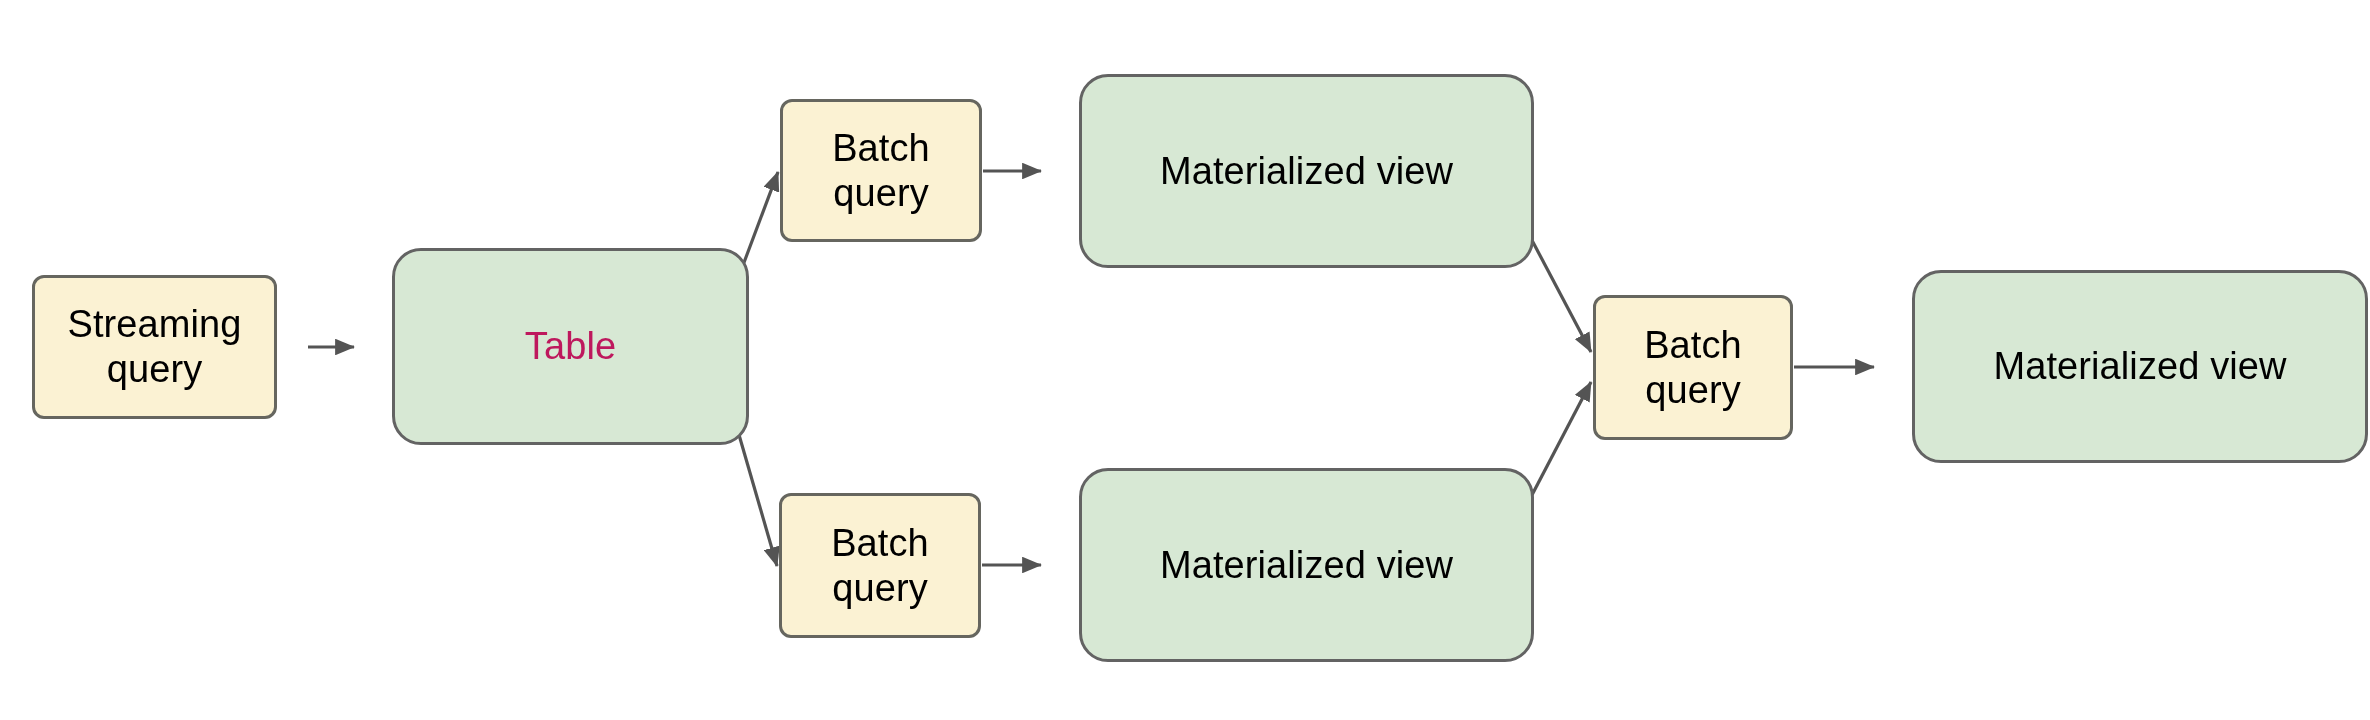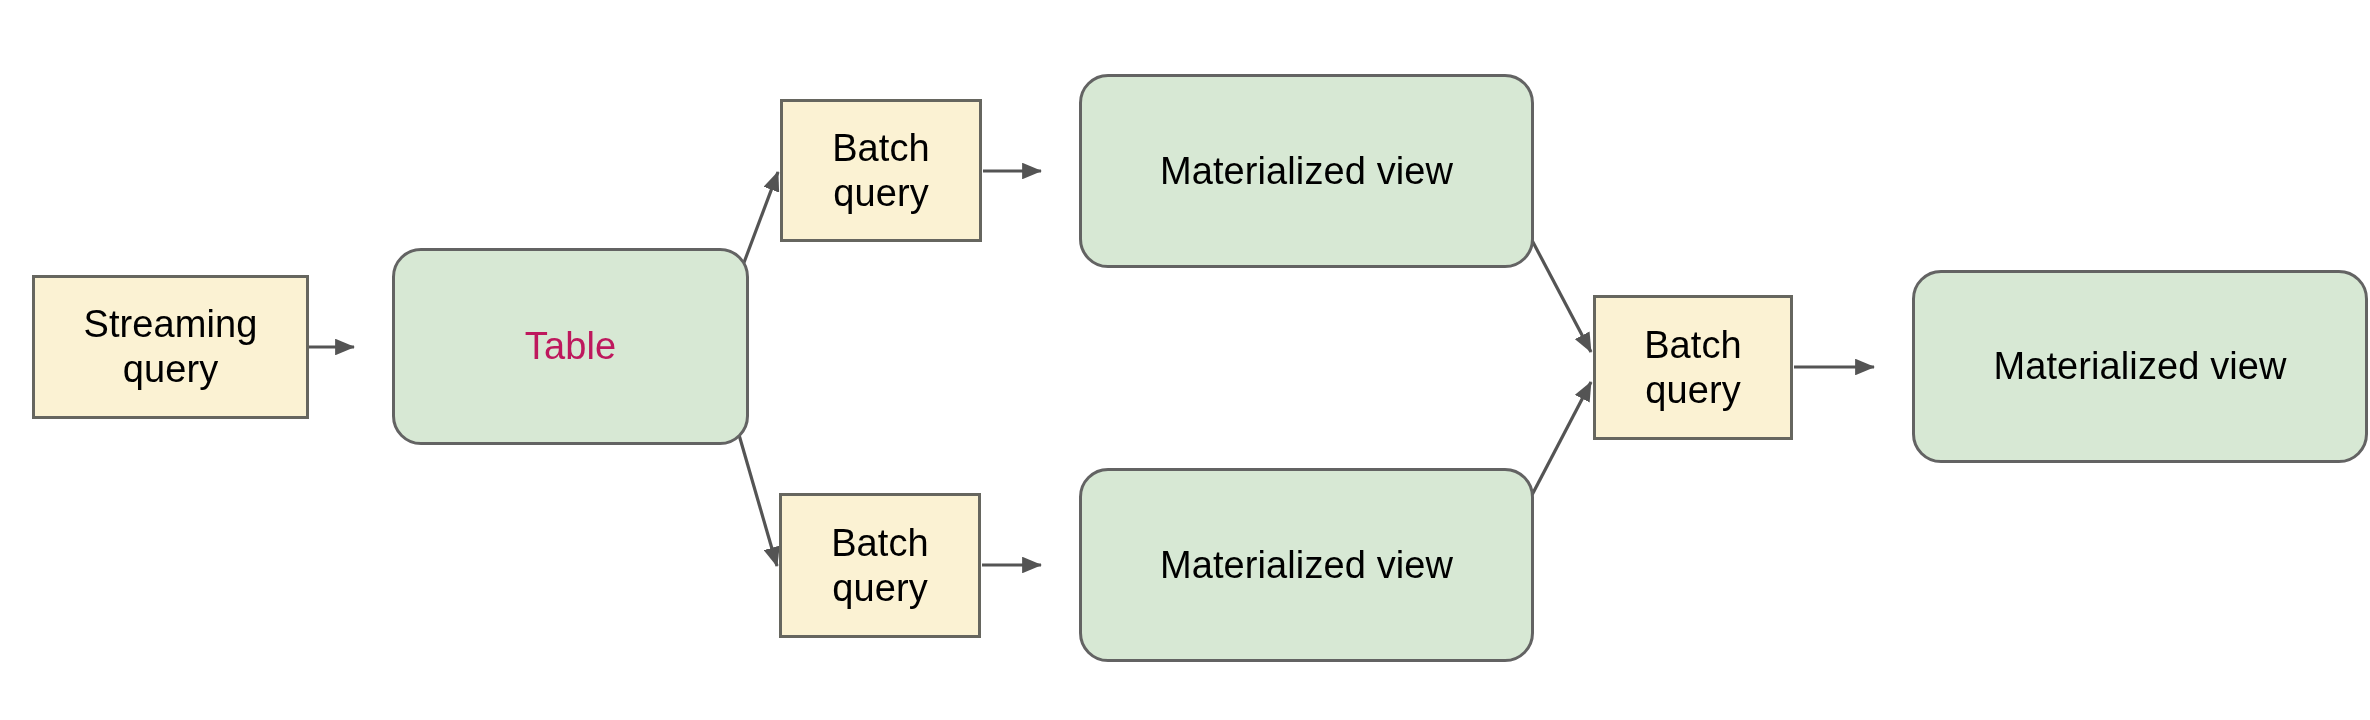--- a/index.html
+++ b/index.html
@@ -36,21 +36,21 @@
     color: #000000;
     font-size: 38px;
     line-height: 1.18;
     letter-spacing: 0.1px;
     white-space: pre-line;
     z-index: 2;
   }
   .node.process {
     background: #fbf2d3;
     border: 3px solid #ef4444;
-    border-radius: 0;
+    border-radius: 12px;
   }
   .node.store {
     background: #d7e8d4;
     border: 3px solid #737373;
     border-radius: 29px;
     margin-left: 36px;
   }
 </style>
 </head>
 <body>
@@ -69,21 +69,21 @@
         <line x1="713" y1="345" x2="777" y2="566" stroke="#545454" stroke-width="3.2" stroke-linecap="butt" marker-end="url(#arrowhead)"></line>
         <line x1="983" y1="171" x2="1041" y2="171" stroke="#545454" stroke-width="3.2" stroke-linecap="butt" marker-end="url(#arrowhead)"></line>
         <line x1="982" y1="565" x2="1041" y2="565" stroke="#545454" stroke-width="3.2" stroke-linecap="butt" marker-end="url(#arrowhead)"></line>
         <line x1="1497" y1="174" x2="1591" y2="352" stroke="#545454" stroke-width="3.2" stroke-linecap="butt" marker-end="url(#arrowhead)"></line>
         <line x1="1497" y1="562" x2="1591" y2="382" stroke="#545454" stroke-width="3.2" stroke-linecap="butt" marker-end="url(#arrowhead)"></line>
         <line x1="1794" y1="367" x2="1874" y2="367" stroke="#545454" stroke-width="3.2" stroke-linecap="butt" marker-end="url(#arrowhead)"></line>
       </g>
   </svg>
 
   <div id="nodes-group">
-      <div class="node process" style="left: 32px; top: 275px; width: 277px; height: 144px; background: rgb(251, 242, 211); border-color: rgb(102, 102, 95); color: rgb(0, 0, 0);"><span>Streaming
+      <div class="node process" style="left: 32px; top: 275px; width: 245px; height: 144px; background: rgb(251, 242, 211); border-color: rgb(102, 102, 95); color: rgb(0, 0, 0);"><span>Streaming
 query</span></div>
       <div class="node store" style="left: 356px; top: 248px; width: 357px; height: 197px; background: rgb(215, 232, 212); border-color: rgb(99, 99, 99); color: #be185d;"><span>Table</span></div>
       <div class="node process" style="left: 780px; top: 99px; width: 202px; height: 143px; background: rgb(251, 242, 211); border-color: rgb(102, 102, 95); color: rgb(0, 0, 0);"><span>Batch
 query</span></div>
       <div class="node store" style="left: 1043px; top: 74px; width: 455px; height: 194px; background: rgb(215, 232, 212); border-color: rgb(99, 99, 99); color: rgb(0, 0, 0);"><span>Materialized view</span></div>
       <div class="node process" style="left: 779px; top: 493px; width: 202px; height: 145px; background: rgb(251, 242, 211); border-color: rgb(102, 102, 95); color: rgb(0, 0, 0);"><span>Batch
 query</span></div>
       <div class="node store" style="left: 1043px; top: 468px; width: 455px; height: 194px; background: rgb(215, 232, 212); border-color: rgb(99, 99, 99); color: rgb(0, 0, 0);"><span>Materialized view</span></div>
       <div class="node process" style="left: 1593px; top: 295px; width: 200px; height: 145px; background: rgb(251, 242, 211); border-color: rgb(102, 102, 95); color: rgb(0, 0, 0);"><span>Batch
 query</span></div>

